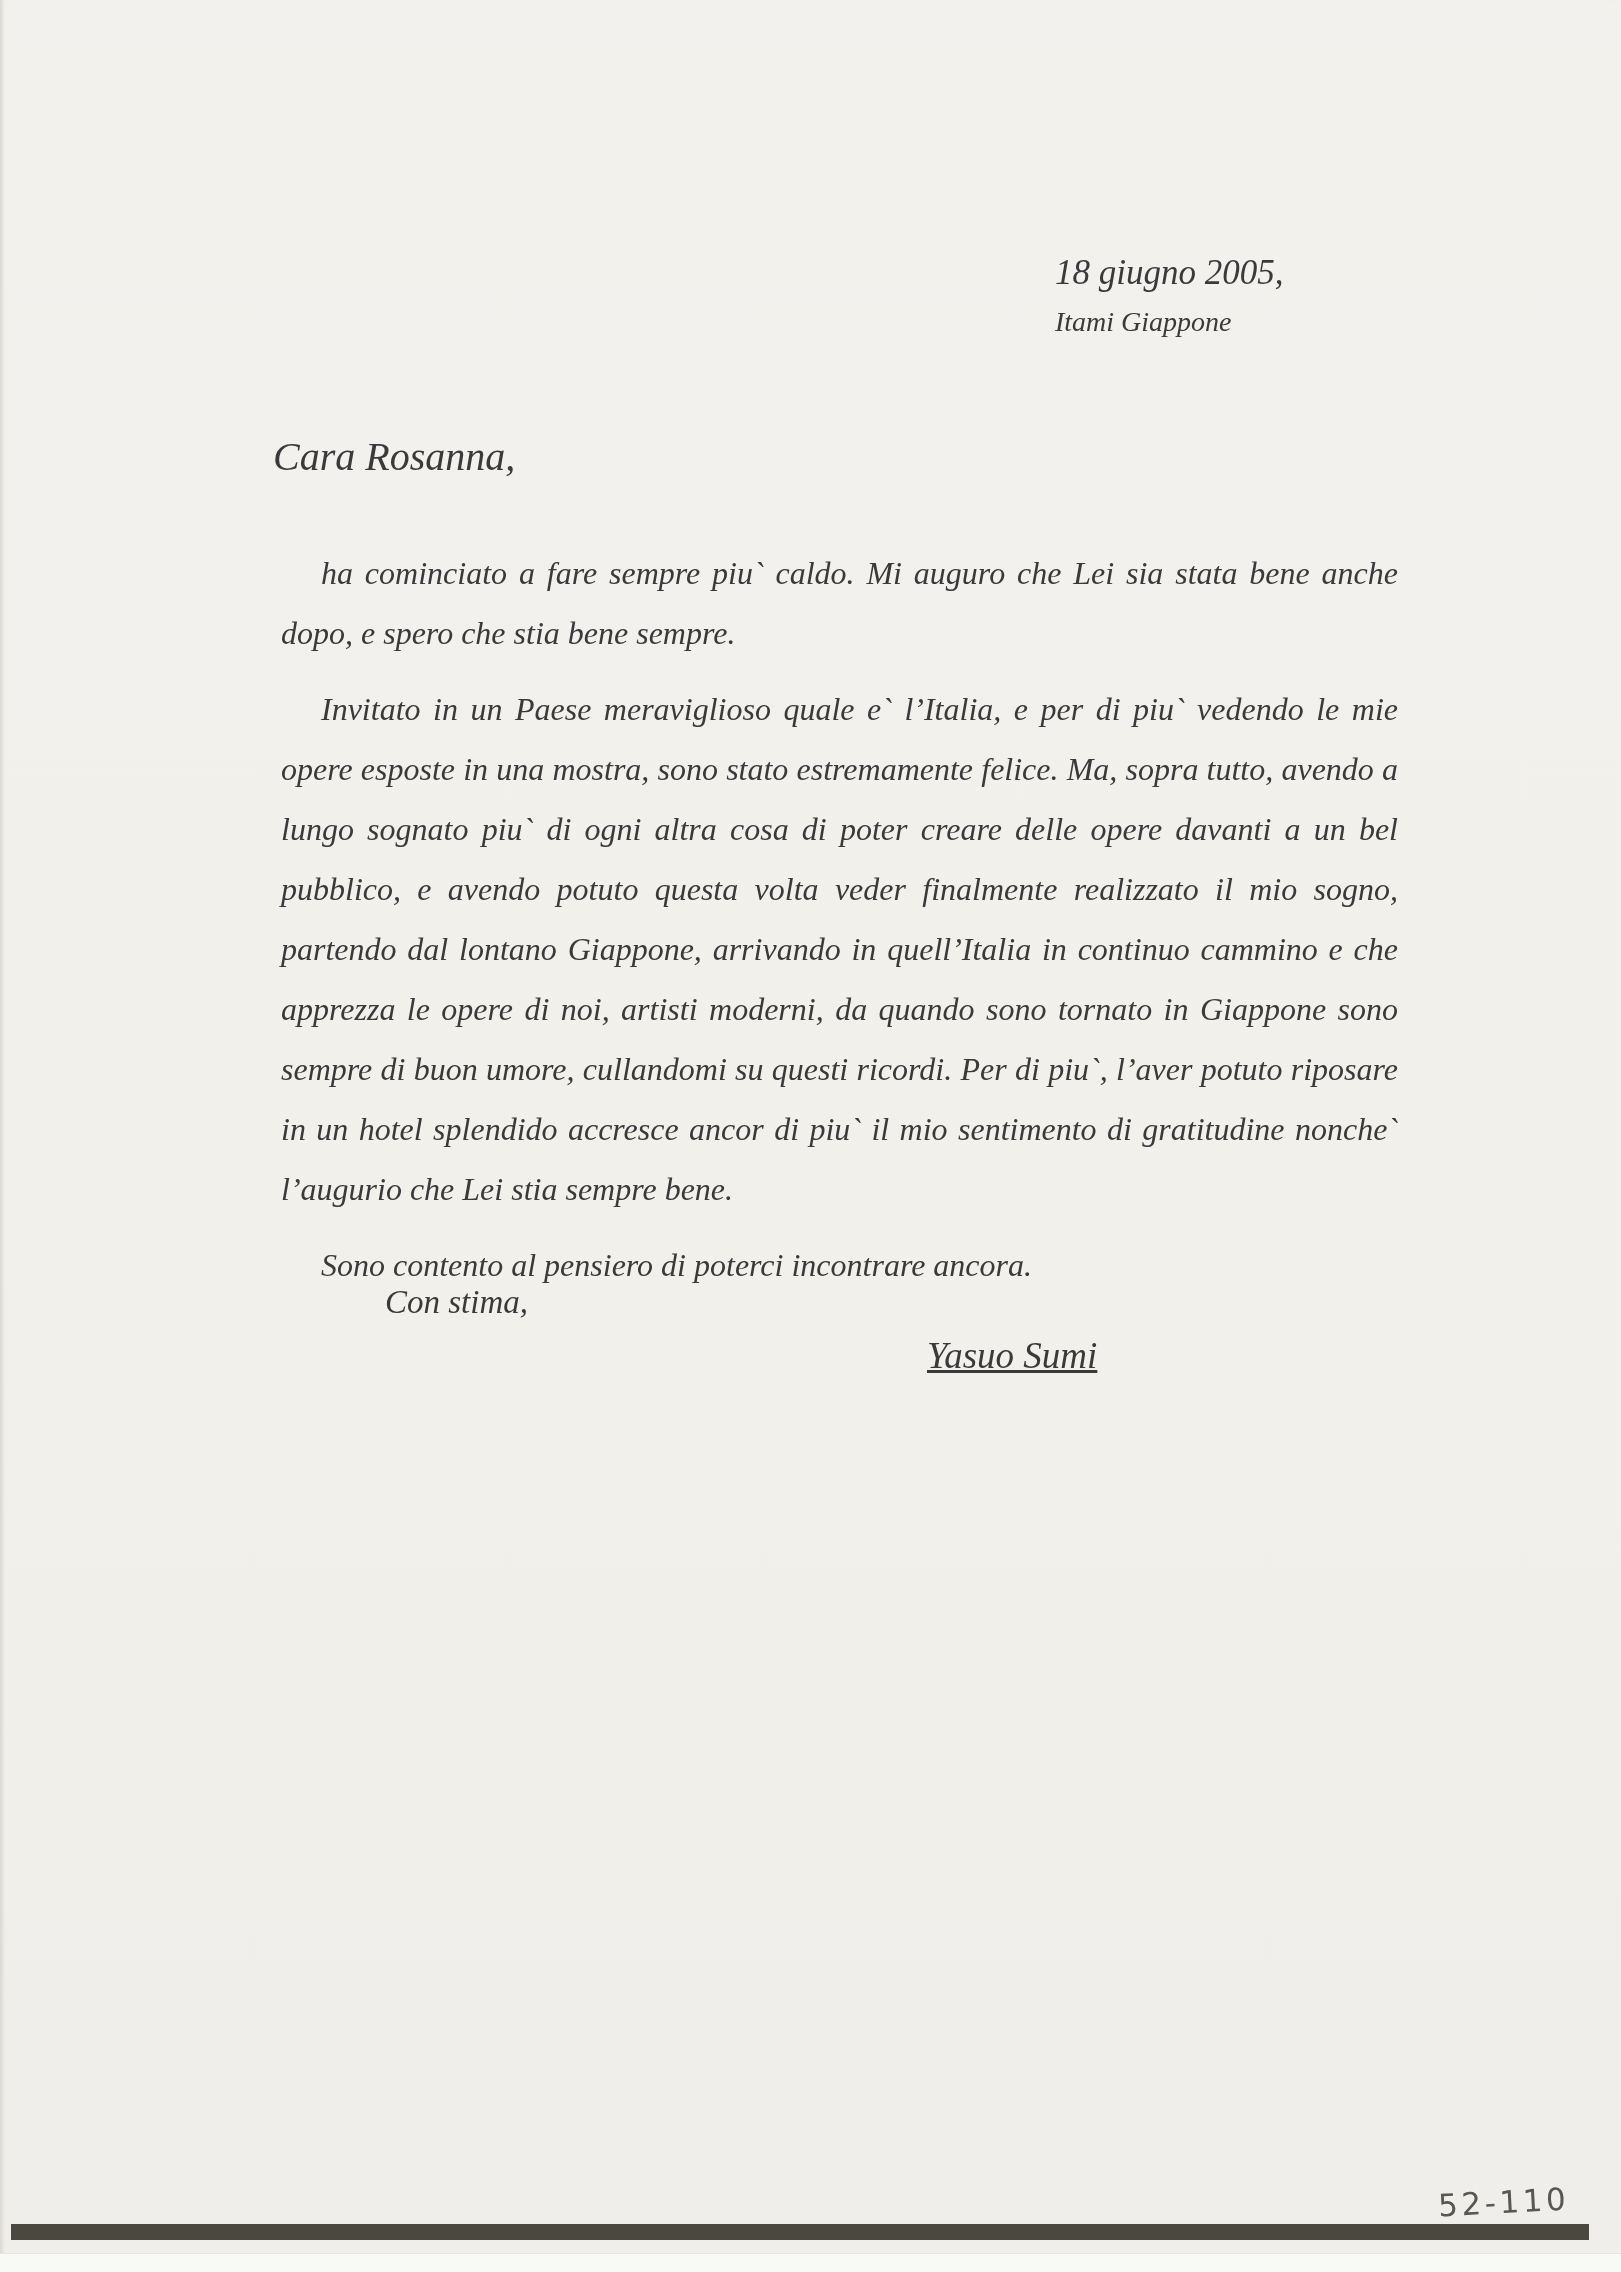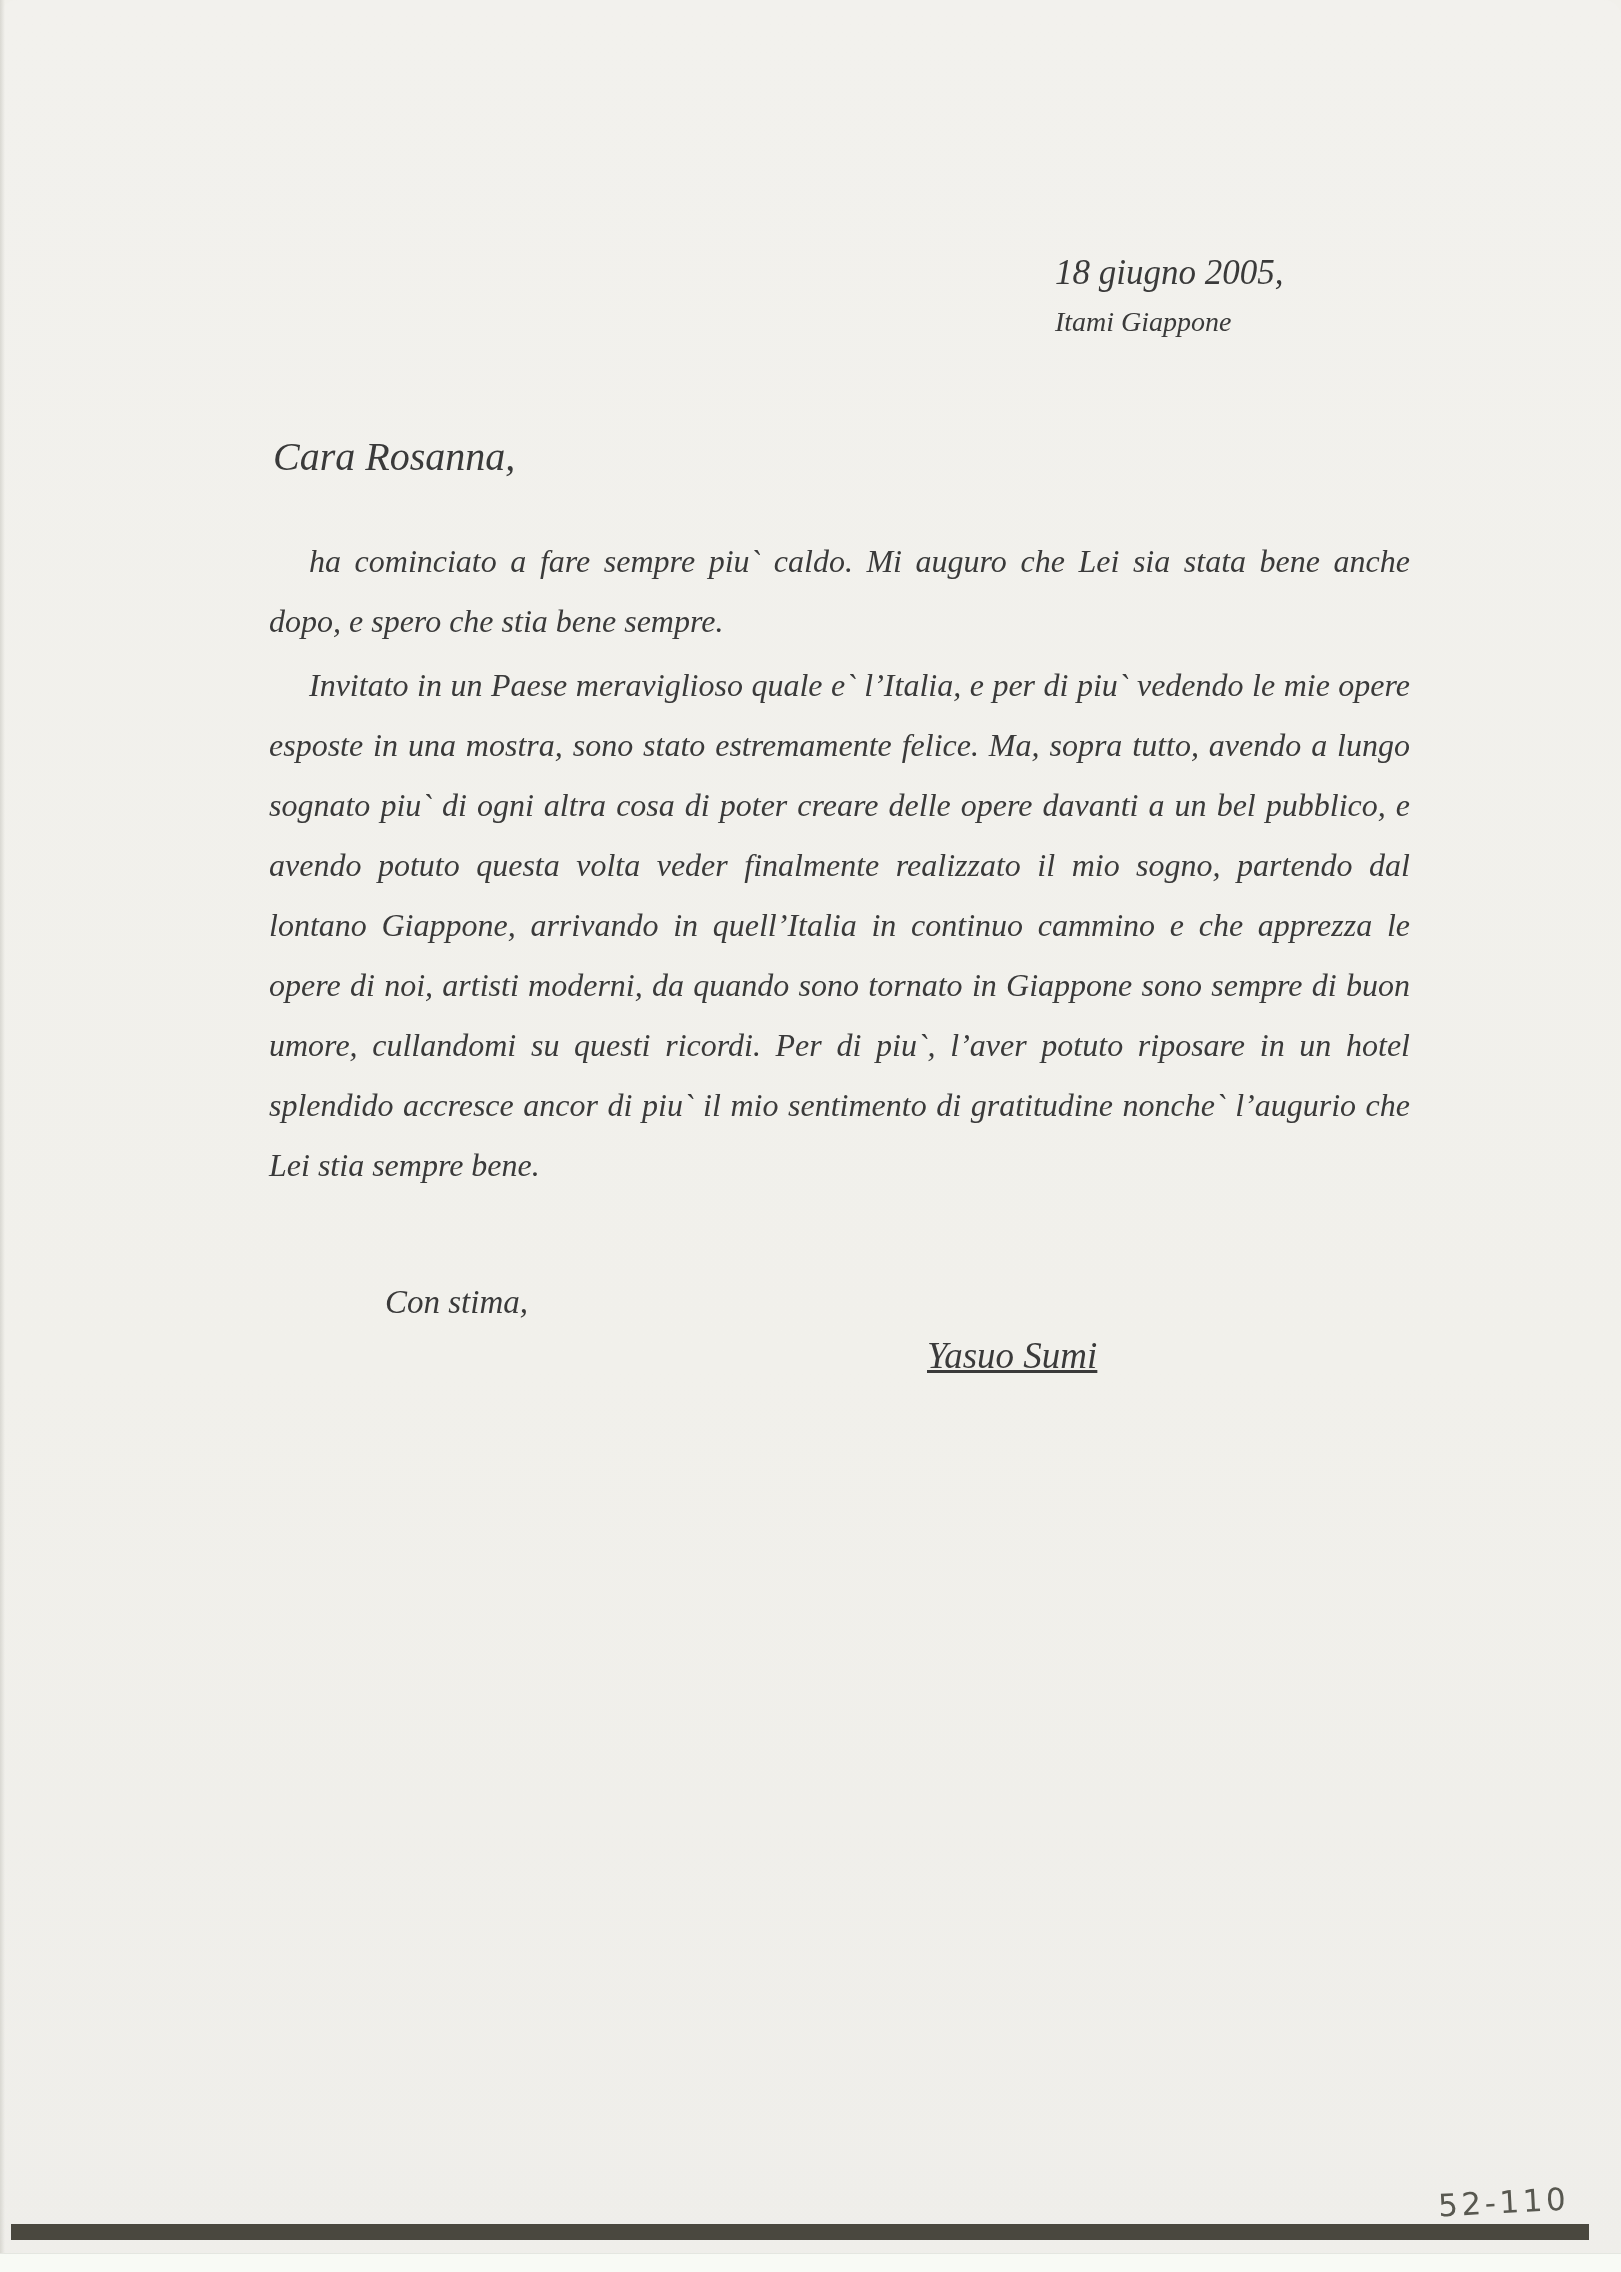--- a/index.html
+++ b/index.html
@@ -62,21 +62,21 @@
   .body-text {
     position: absolute;
     left: 265px;
     top: 527px;
     width: 1149px;
     font-size: 32px;
     line-height: 60px;
     text-align: justify;
   }
   .body-text p {
-    margin: 4px;
+    margin: 16px;
     text-indent: 40px;
   }
   .closing {
     position: absolute;
     left: 385px;
     top: 1284px;
     font-size: 33px;
   }
   .signature {
     position: absolute;
@@ -116,20 +116,21 @@
   <div class="dateblock">
     <div class="txt date-line">18 giugno 2005,</div>
     <div class="txt place-line">Itami Giappone</div>
   </div>
 
   <div class="txt salutation">Cara Rosanna,</div>
 
   <div class="body-text">
     <p class="txt">ha cominciato a fare sempre piu` caldo. Mi auguro che Lei sia stata bene anche dopo, e spero che stia bene sempre.</p>
     <p class="txt">Invitato in un Paese meraviglioso quale e` l’Italia, e per di piu` vedendo le mie opere esposte in una mostra, sono stato estremamente felice. Ma, sopra tutto, avendo a lungo sognato piu` di ogni altra cosa di poter creare delle opere davanti a un bel pubblico, e avendo potuto questa volta veder finalmente realizzato il mio sogno, partendo dal lontano Giappone, arrivando in quell’Italia in continuo cammino e che apprezza le opere di noi, artisti moderni, da quando sono tornato in Giappone sono sempre di buon umore, cullandomi su questi ricordi. Per di piu`, l’aver potuto riposare in un hotel splendido accresce ancor di piu` il mio sentimento di gratitudine nonche` l’augurio che Lei stia sempre bene.</p>
+    <p class="txt">Sono contento al pensiero di poterci incontrare ancora.</p>
   </div>
 
   <div class="txt closing">Con stima,</div>
 
   <div class="txt signature">Yasuo Sumi</div>
 
   <div class="pencil-note">52-110</div>
 
   <div class="bottom-bar"></div>
 

